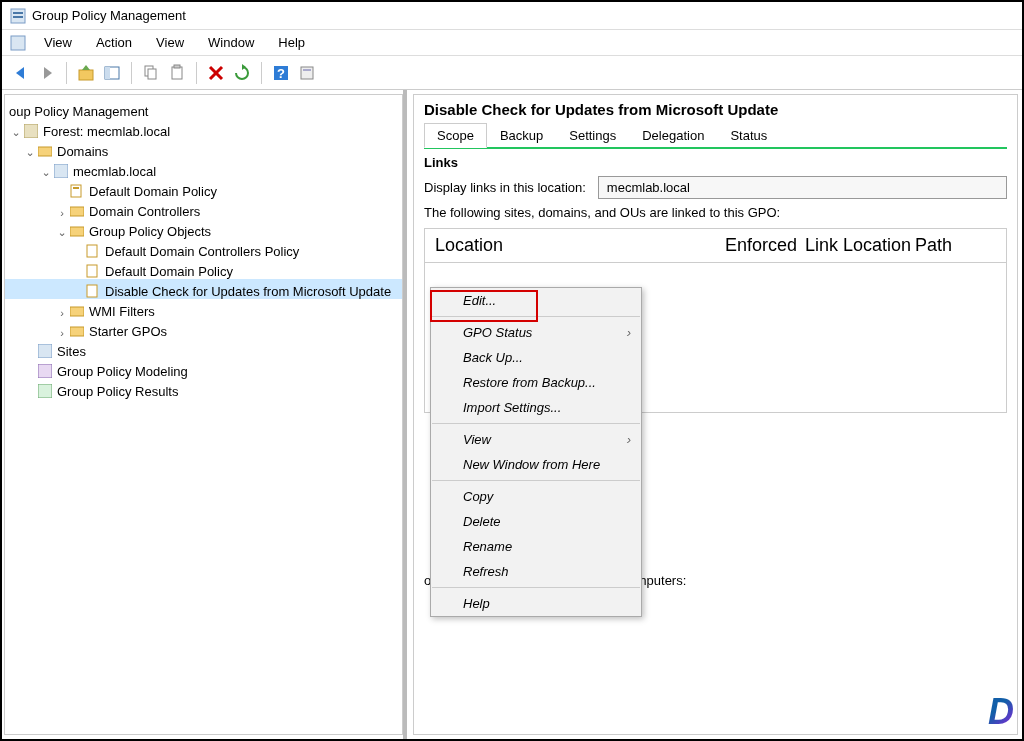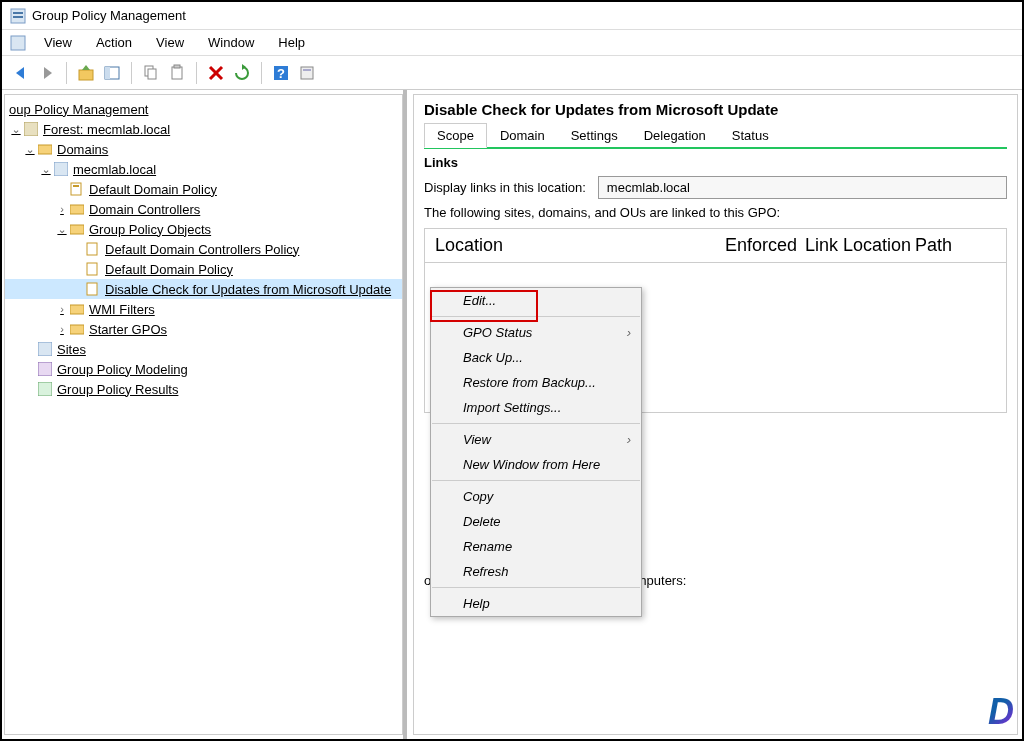--- a/index.html
+++ b/index.html
@@ -26,21 +26,21 @@
   .toolbar { display:flex; gap:4px; padding: 4px 8px; height: 34px; align-items:center; border-bottom:1px solid #ccc;}
   .toolbar .tb { width:22px; height:22px; display:flex; align-items:center; justify-content:center; }
   .toolbar .sep { width:1px; height:22px; background:#ccc; margin:0 4px; }
   .content { display:flex; height: calc(741px - 28px - 26px - 34px - 4px); }
   .tree-pane {
     width: 405px; border-right: 4px solid #bbb; overflow:hidden;
     padding: 4px 0 4px 0; position: relative;
   }
   .tree-pane .inner { border:1px solid #ccc; height:100%; margin-left:2px; }
   .tree { font-size:13px; padding-top:4px; }
-  .tree .row { display:flex; align-items:center; height:20px; white-space:nowrap; cursor:default;text-decoration:underline;}
+  .tree .row { display:flex; align-items:flex-end; height:20px; white-space:nowrap; cursor:default;}
   .tree .exp { width:14px; text-align:center; color:#666; font-size:11px; }
   .tree .ic { width:16px; height:16px; margin-right:4px; display:inline-flex; align-items:center; justify-content:center;}
   .tree .selected { background:#cce8ff; }
   .ind0 { padding-left: 4px; }
   .ind1 { padding-left: 18px; }
   .ind2 { padding-left: 34px; }
   .ind3 { padding-left: 50px; }
   .ind4 { padding-left: 66px; }
   .right-pane { flex:1; display:flex; flex-direction:column; padding:4px 4px 4px 6px; }
   .right-inner { border:1px solid #ccc; flex:1; padding:6px 10px; position:relative; background:#fff;}
@@ -305,21 +305,21 @@
         </div>
       </div>
     </div>
   </div>
 
   <div class="right-pane">
     <div class="right-inner">
       <div class="gpo-title">Disable Check for Updates from Microsoft Update</div>
       <div class="tabs">
         <div class="tab active">Scope</div>
-        <div class="tab">Domain</div>
+        <div class="tab">Backup</div>
         <div class="tab">Settings</div>
         <div class="tab">Delegation</div>
         <div class="tab">Status</div>
       </div>
       <div class="section-h">Links</div>
       <div class="loc-row">
         <span>Display links in this location:</span>
         <div class="loc-field">mecmlab.local</div>
       </div>
       <div class="desc">The following sites, domains, and OUs are linked to this GPO:</div>

